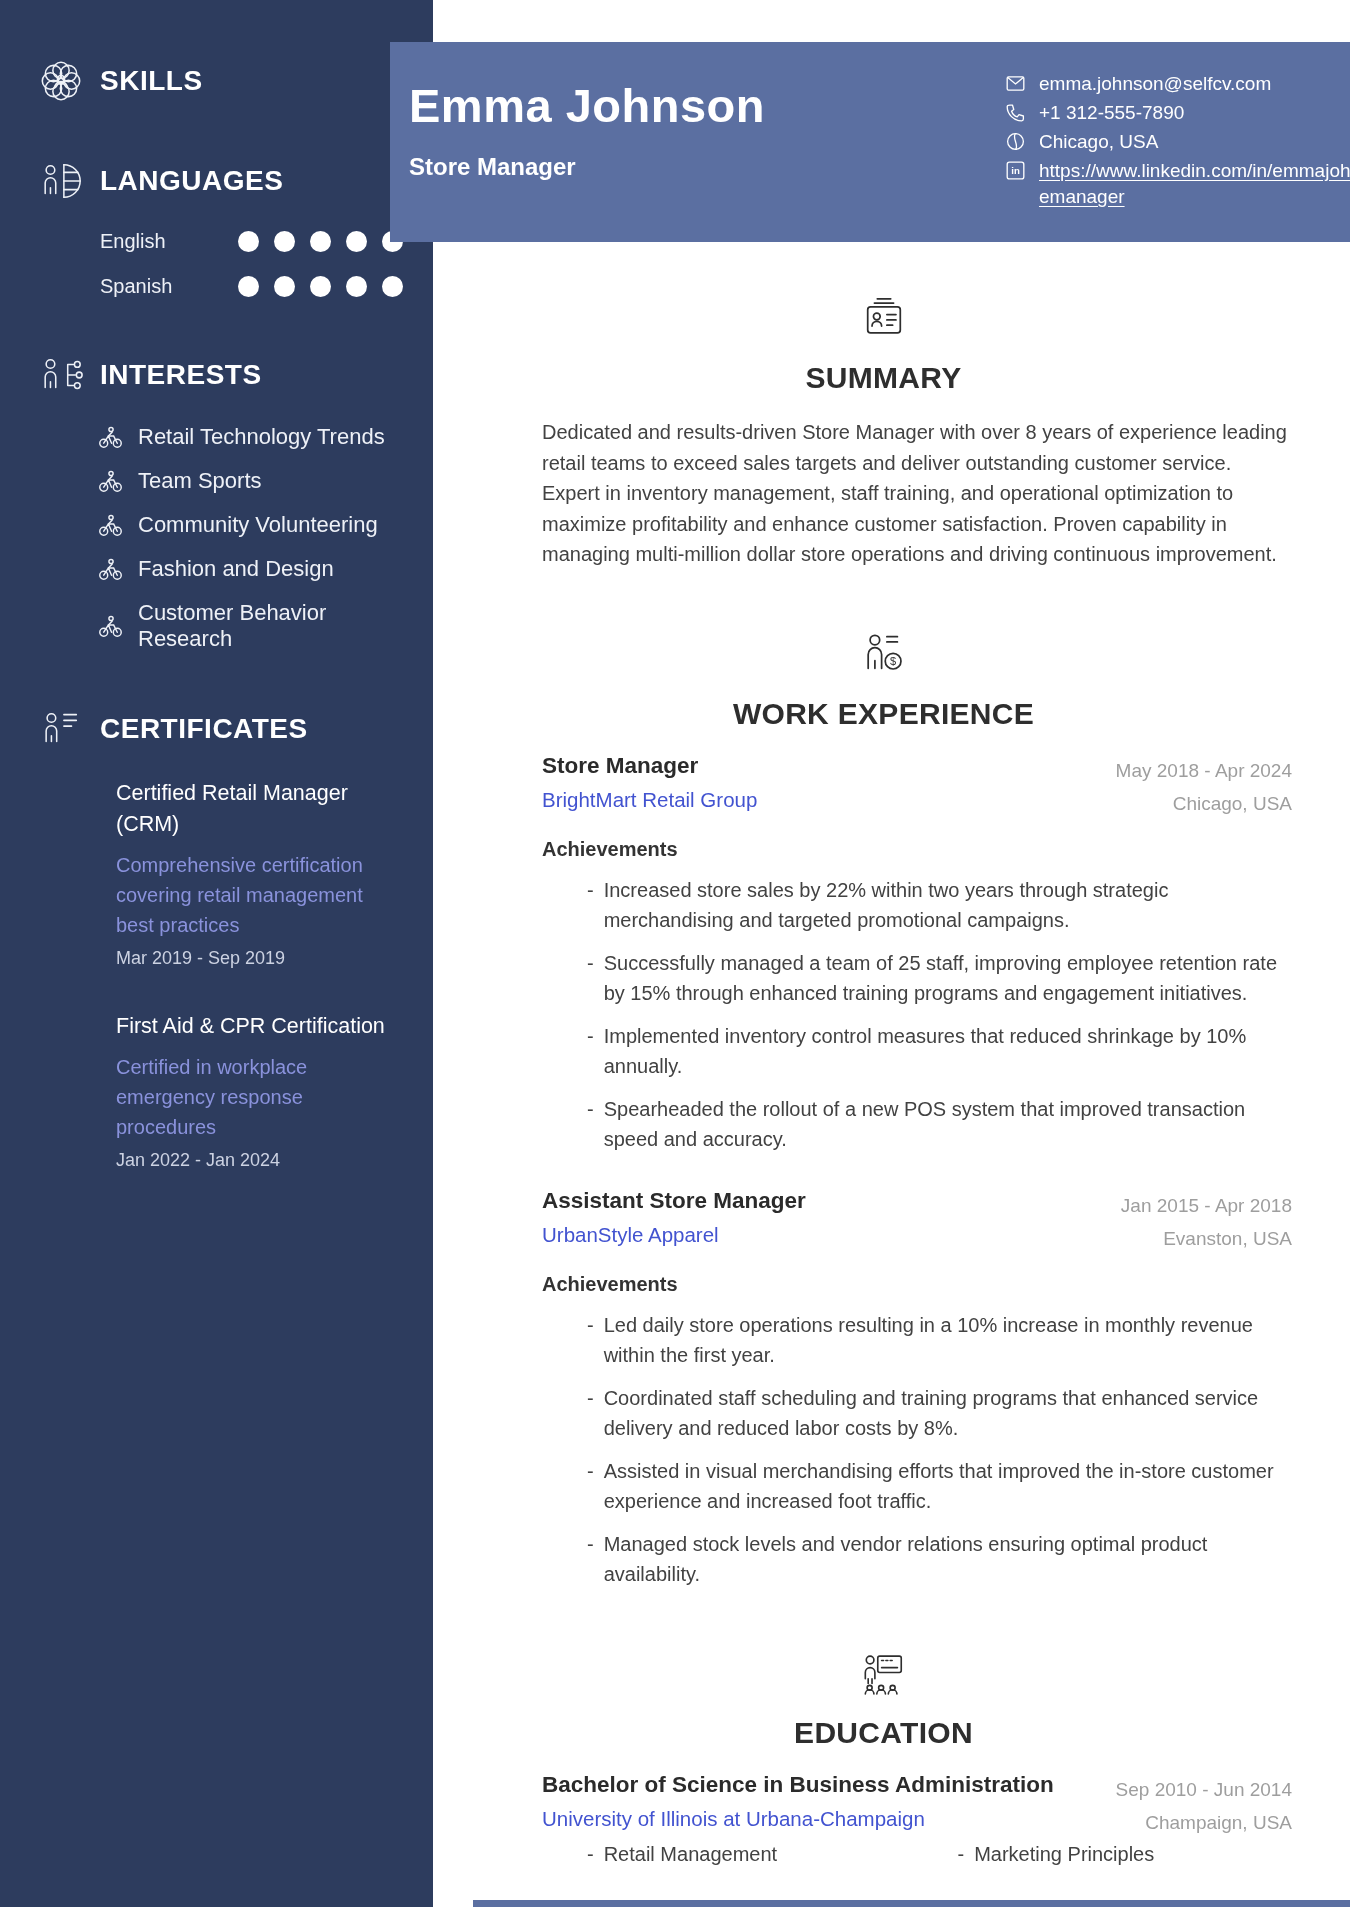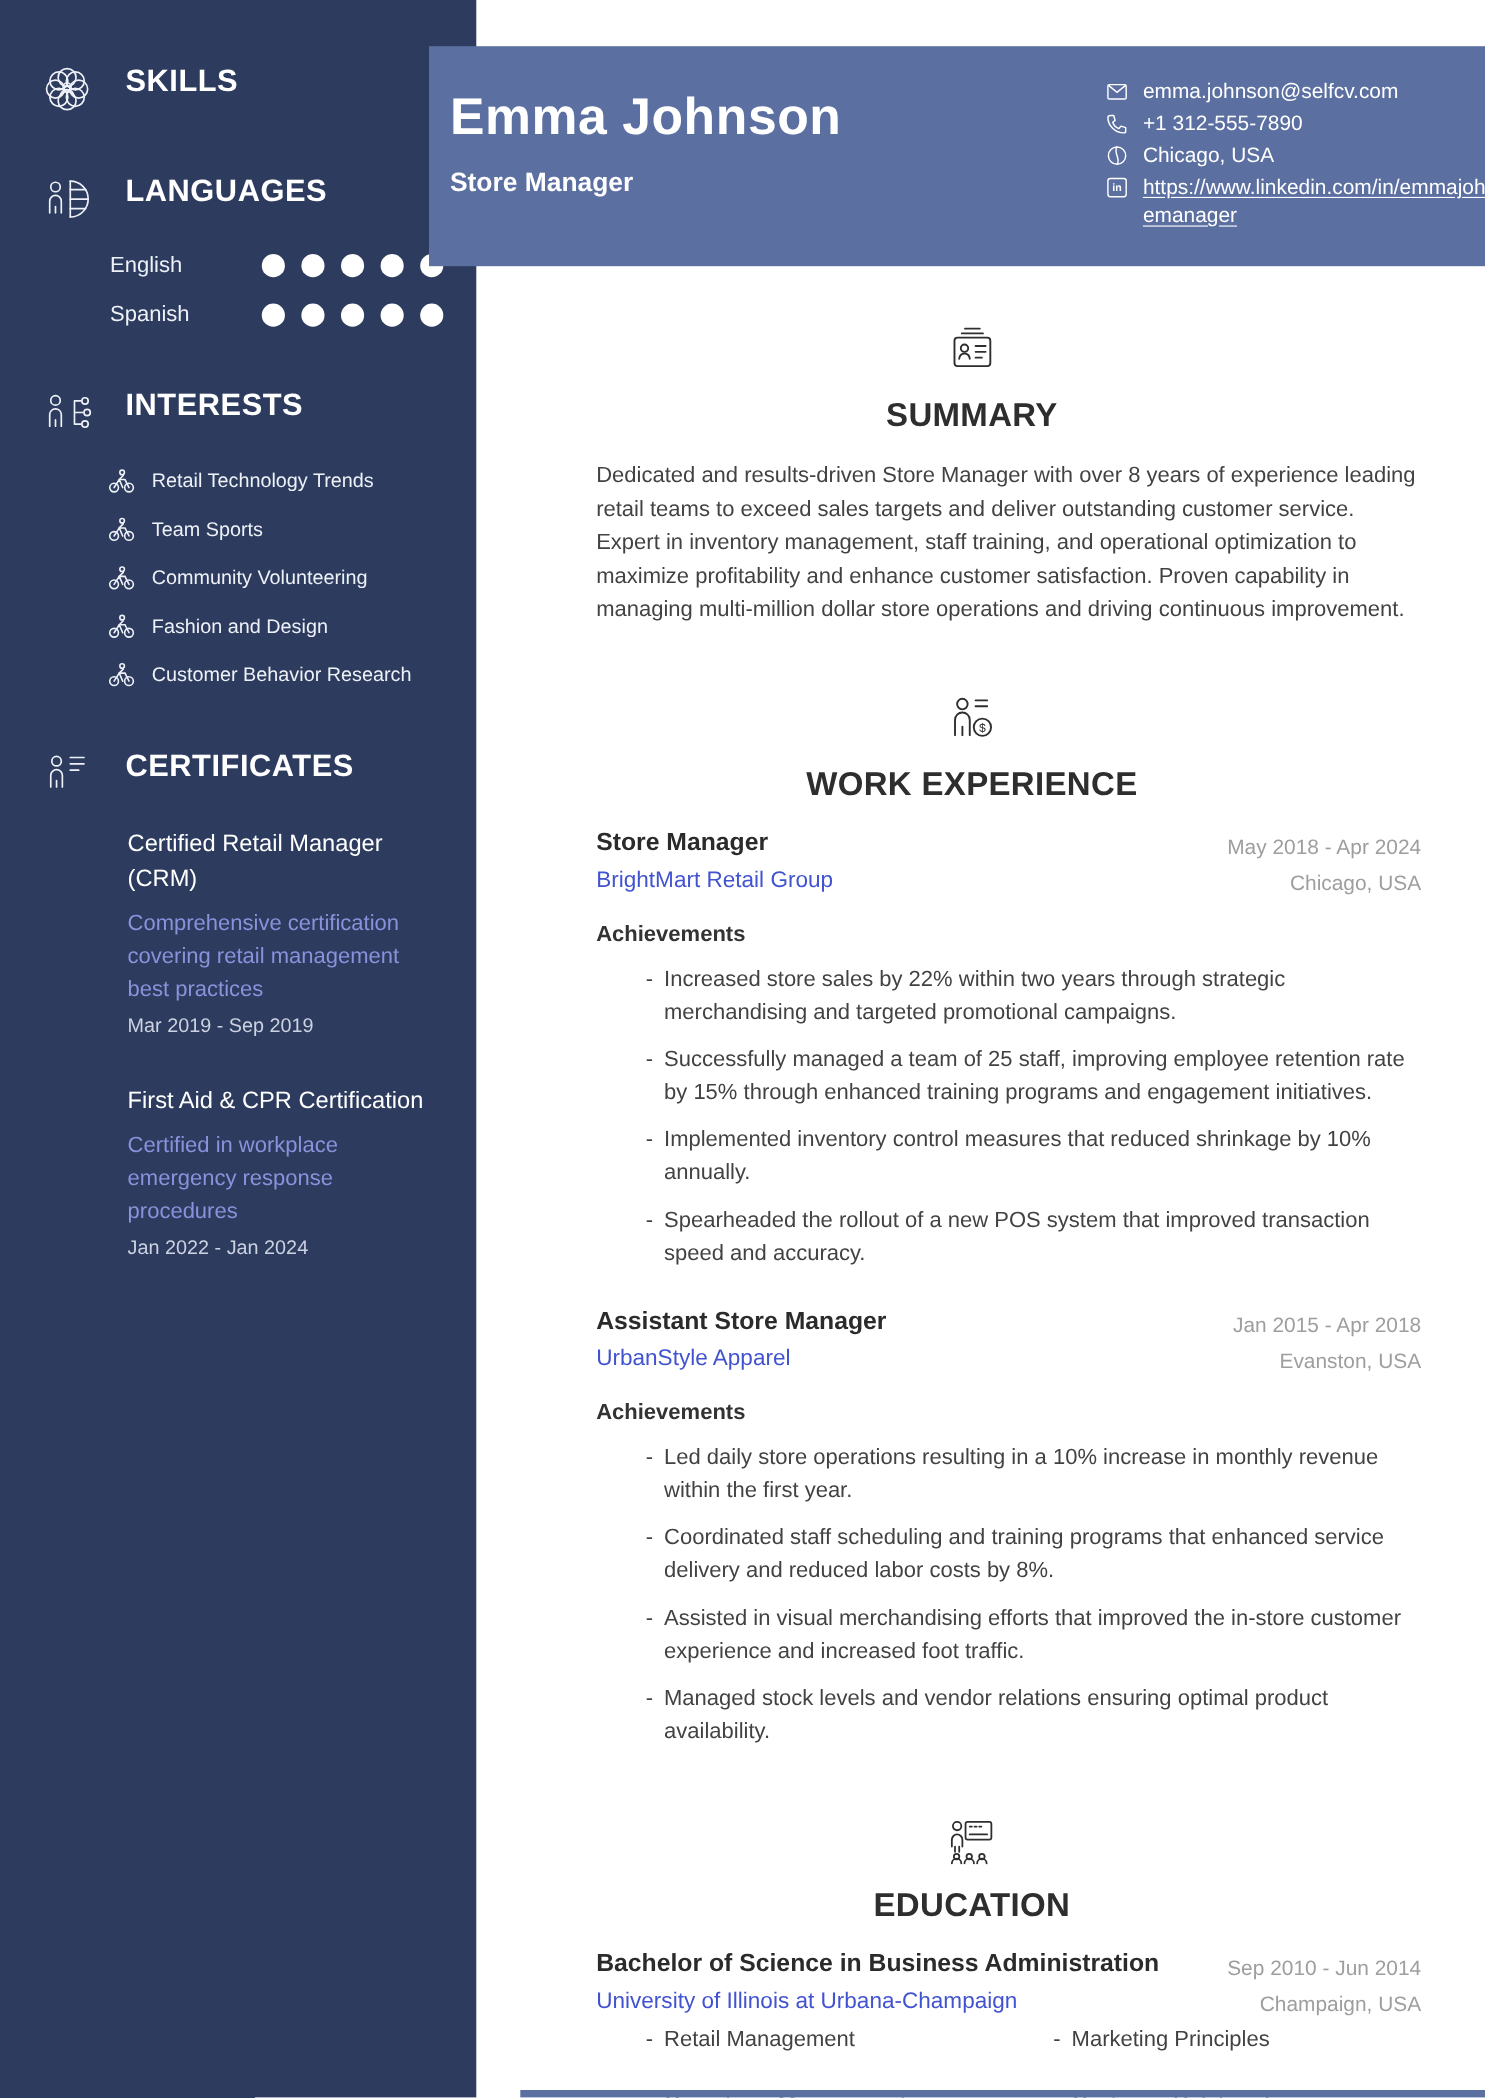--- a/index.html
+++ b/index.html
@@ -3,32 +3,32 @@
 <meta charset="utf-8">
 <style>
   html,body{margin:0;padding:0;background:#fff;}
   .page{position:relative;width:1350px;height:1907px;background:#fff;overflow:hidden;
         font-family:"Liberation Sans","DejaVu Sans",sans-serif;color:#414141;}
 
   
   .sidebar{position:absolute;left:0;top:0;width:433px;height:100%;box-sizing:border-box;
            background:var(--sidebar-bg,#2d3c5e);color:#eef1f7;padding:58px 28px 0 38px;z-index:1;}
   .side-sec{margin-bottom:54px;}
-  .side-head{display:flex;align-items:flex-start;gap:30px;margin-bottom:26px;}
+  .side-head{display:flex;align-items:center;gap:16px;margin-bottom:26px;}
   .side-head h2{margin:0;font-size:28px;font-weight:bold;color:#fff;letter-spacing:.5px;}
   .side-icon svg{width:46px;height:46px;display:block;}
   .skill-list{list-style:none;margin:0;padding:0 0 0 62px;font-size:19.5px;line-height:26px;}
   .skill-list li{margin-bottom:16px;}
   .lang-list{padding-left:62px;}
   .lang-row{display:flex;align-items:center;justify-content:space-between;margin-bottom:22px;padding-right:2px;}
   .lang-name{font-size:20px;}
   .lang-dots{display:flex;gap:15px;}
   .dot{width:21px;height:21px;border-radius:50%;background:#fff;}
   .int-list{padding-left:60px;}
-  .int-row{display:flex;align-items:center;gap:15px;margin-bottom:18px;font-size:18px;line-height:26px;}
+  .int-row{display:flex;align-items:center;gap:15px;margin-bottom:18px;font-size:22px;line-height:26px;}
   .int-row svg{width:25px;height:25px;flex:none;}
   .cert-list{padding-left:62px;}
   .cert-item{margin-bottom:42px;margin-left:16px;}
   .cert-name{margin:0 0 10px;font-size:21.5px;font-weight:normal;color:#fff;line-height:31px;}
   .cert-desc{margin:0 0 8px;font-size:20px;line-height:30px;color:var(--cert-text,#8a92dc);}
   .cert-dates{font-size:18px;color:#ccd2e2;}
 
   
   .band{position:absolute;left:390px;top:42px;width:1085px;min-height:200px;box-sizing:border-box;
         background:var(--header-bg,#5b6fa1);color:#fff;z-index:2;display:flex;

